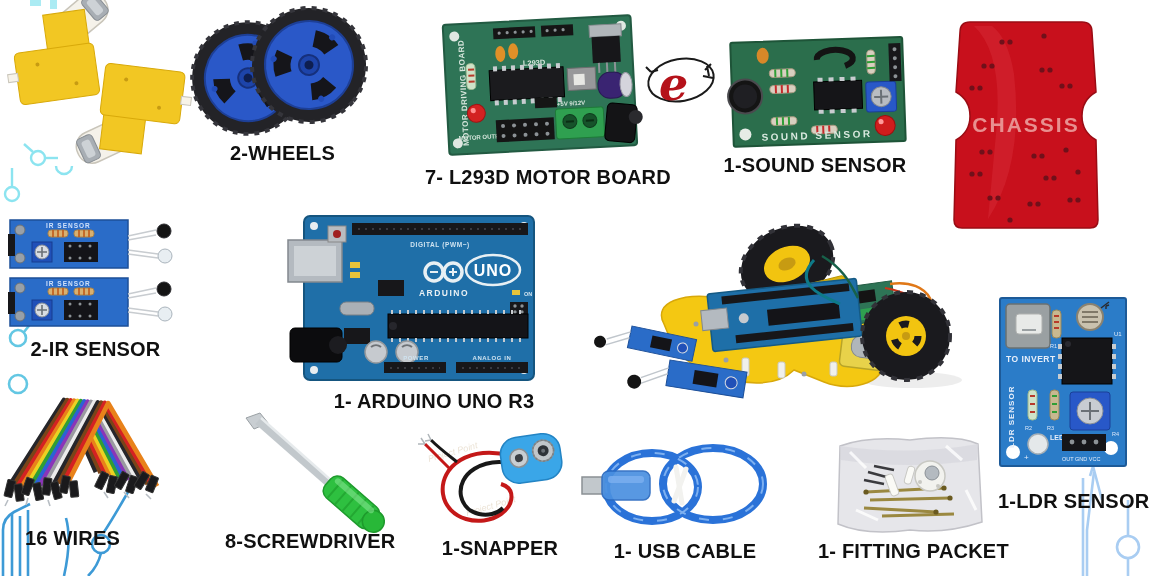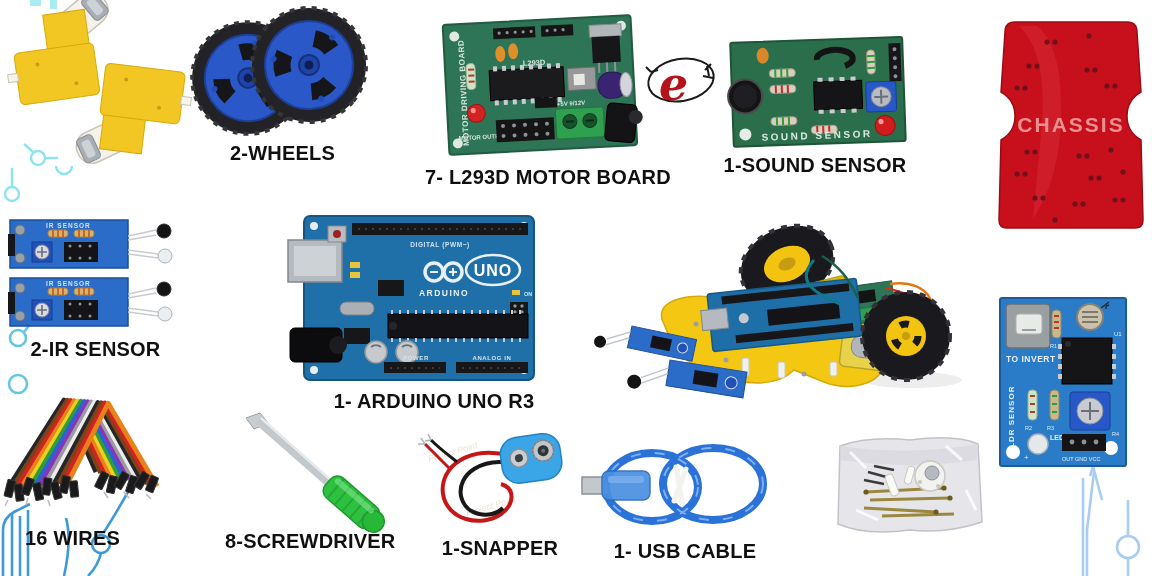--- a/index.html
+++ b/index.html
@@ -253,21 +253,21 @@
             <circle cx="178" cy="45" r="2"></circle>
           </g>
         <circle cx="166" cy="94" r="10" fill="#cf1d1d" stroke="#9c1010"></circle>
         <circle cx="162" cy="90" r="2.6" fill="#ff9a9a"></circle>
         <text x="42" y="105" font-size="10" letter-spacing="2.5" fill="#d8e8de" font-weight="bold">SOUND SENSOR</text>
       </g>
     </svg>
   </div>
   <div class="lbl" style="left:715px;top:154px;width:200px">1-SOUND SENSOR</div>
 
-  <div class="img" style="left:989px;top:14px">
+  <div class="img" style="left:944px;top:14px">
     <svg width="164" height="222" viewBox="0 0 164 222">
       <path d="M26,8 L138,8 Q148,8 148,18 L152,78 Q138,86 138,102 Q138,118 152,126 L154,206 Q154,214 146,214 L18,214 Q10,214 10,206 L12,126 Q26,118 26,102 Q26,86 12,78 L16,18 Q16,8 26,8 Z" fill="#c8101c" stroke="#9a0c14" stroke-width="1.5"></path>
       <path d="M30,12 Q60,40 52,120 L44,205 Q80,150 70,60 Q64,24 48,12 Z" fill="#e2404a" opacity=".28"></path>
       <text x="82" y="118" text-anchor="middle" font-size="21" font-weight="bold" letter-spacing="2" fill="#e89090">CHASSIS</text>
       <g fill="#70101a">
         <circle cx="58" cy="28" r="2.6"></circle>
           <circle cx="66" cy="28" r="2.6"></circle>
           <circle cx="100" cy="22" r="2.6"></circle>
         <circle cx="40" cy="52" r="2.6"></circle>
           <circle cx="48" cy="52" r="2.6"></circle>
@@ -514,20 +514,21 @@
       <text x="26" y="164" font-size="8" fill="#e6eefa">+</text>
       <rect x="64" y="138" width="44" height="17" fill="#151518"></rect>
       <g fill="#8c9296">
           <circle cx="74" cy="146" r="2.4"></circle>
           <circle cx="86" cy="146" r="2.4"></circle>
           <circle cx="98" cy="146" r="2.4"></circle>
         </g>
       <text x="64" y="165" font-size="5.5" fill="#e6eefa">OUT GND VCC</text>
     </svg>
   </div>
+  <div class="lbl" style="left:998px;top:490px;width:135px">1-LDR SENSOR</div>
 
   <div class="img" style="left:4px;top:388px">
     <svg width="162" height="128" viewBox="0 0 162 128">
       <g id="wire-strands" stroke-linejoin="round">
           <path d="M4,100 L60,12 L92,84" stroke="#26262a" stroke-width="4.8" fill="none"></path>
           <path d="M8.6,99.6 L63.4,12.25 L96.7,85.1" stroke="#7a4418" stroke-width="4.8" fill="none"></path>
           <path d="M13.2,99.2 L66.8,12.5 L101.4,86.2" stroke="#d42222" stroke-width="4.8" fill="none"></path>
           <path d="M17.799999999999997,98.8 L70.2,12.75 L106.1,87.3" stroke="#e8821a" stroke-width="4.8" fill="none"></path>
           <path d="M22.4,98.4 L73.6,13 L110.8,88.4" stroke="#ecd122" stroke-width="4.8" fill="none"></path>
           <path d="M27,98 L77,13.25 L115.5,89.5" stroke="#2f9e35" stroke-width="4.8" fill="none"></path>
@@ -657,14 +658,15 @@
         <circle cx="106" cy="43" r="7" fill="#b4bac0" stroke="#8a9096"></circle>
         <circle cx="94" cy="52" r="2" fill="#c8c8c2"></circle>
           <circle cx="112" cy="56" r="2" fill="#c8c8c2"></circle>
       </g>
       <g fill="#fafaf6" stroke="#c8c8c4">
         <rect x="62" y="44" width="8" height="22" rx="3" transform="rotate(-20 66 55)"></rect>
         <rect x="80" y="36" width="7" height="18" rx="3" transform="rotate(16 83 45)"></rect>
       </g>
     </svg>
   </div>
+  <div class="lbl" style="left:818px;top:540px;width:175px">1- FITTING PACKET</div>
 
 </div>
 
 </body></html>

